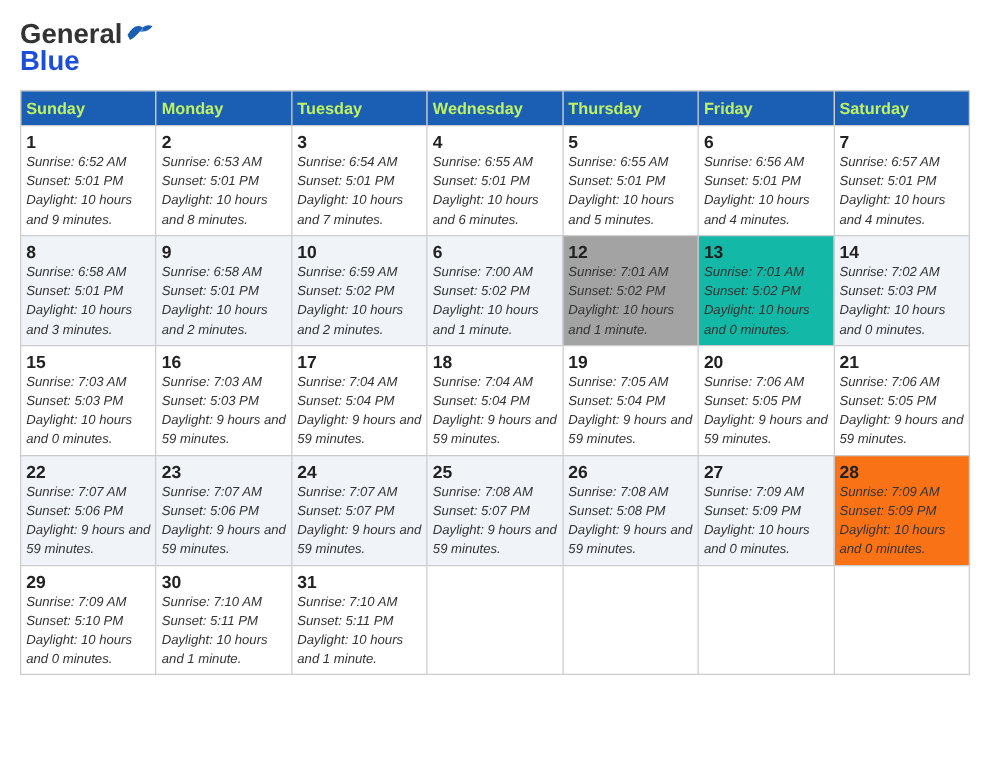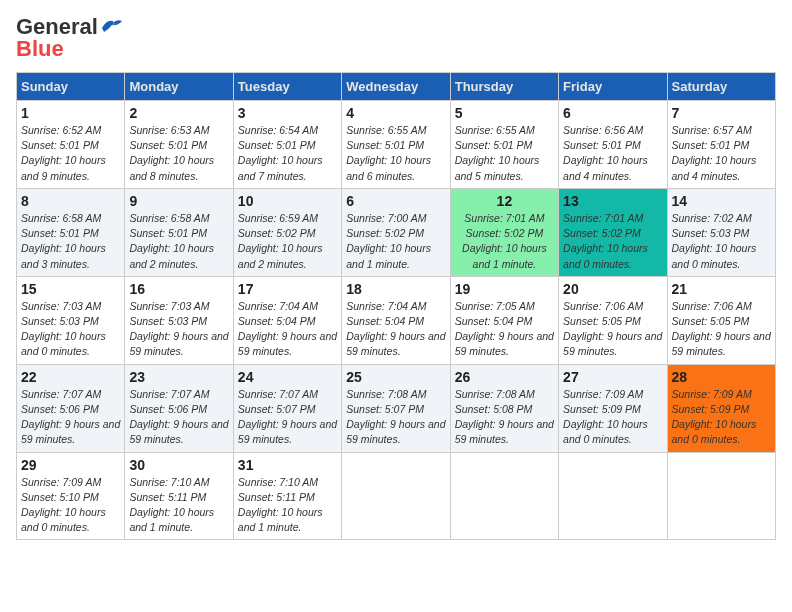--- a/index.html
+++ b/index.html
@@ -20,41 +20,41 @@
       display: flex;
       flex-direction: column;
       align-items: flex-start;
     }
     .logo-text {
       font-size: 22px;
       font-weight: bold;
       color: #333;
       line-height: 1;
     }
-    .logo-text span.blue { color: #ef4444; }
+    .logo-text span.blue { color: #1d4ed8; }
     .title-block {
       text-align: right;
     }
     .month-title {
       font-size: 32px;
       font-weight: bold;
       color: #333;
     }
     .subtitle {
       font-size: 14px;
       color: #555;
     }
     .calendar {
       width: 100%;
       border-collapse: collapse;
       font-size: 11px;
     }
     .calendar th {
       background: #1a5fb4;
-      color: #e5e5e5;
+      color: #bef264;
       padding: 6px 4px;
       text-align: left;
       font-size: 13px;
       font-weight: bold;
       border: 1px solid #ccc;
     }
     .calendar td {
       vertical-align: top;
       padding: 4px;
       border: 1px solid #ccc;
@@ -200,21 +200,21 @@
         </div>
       </td>
         <td style="background: rgb(240, 244, 248);">
         <span class="day-num">6</span>
         <div class="day-info">
           Sunrise: 7:00 AM<br>
           Sunset: 5:02 PM<br>
           Daylight: 10 hours and 1 minute.
         </div>
       </td>
-        <td style="background: #86efac; text-align: center;">
+        <td style="background: #a3a3a3;">
         <span class="day-num">12</span>
         <div class="day-info">
           Sunrise: 7:01 AM<br>
           Sunset: 5:02 PM<br>
           Daylight: 10 hours and 1 minute.
         </div>
       </td>
         <td style="background: #14b8a6;">
         <span class="day-num">13</span>
         <div class="day-info">

